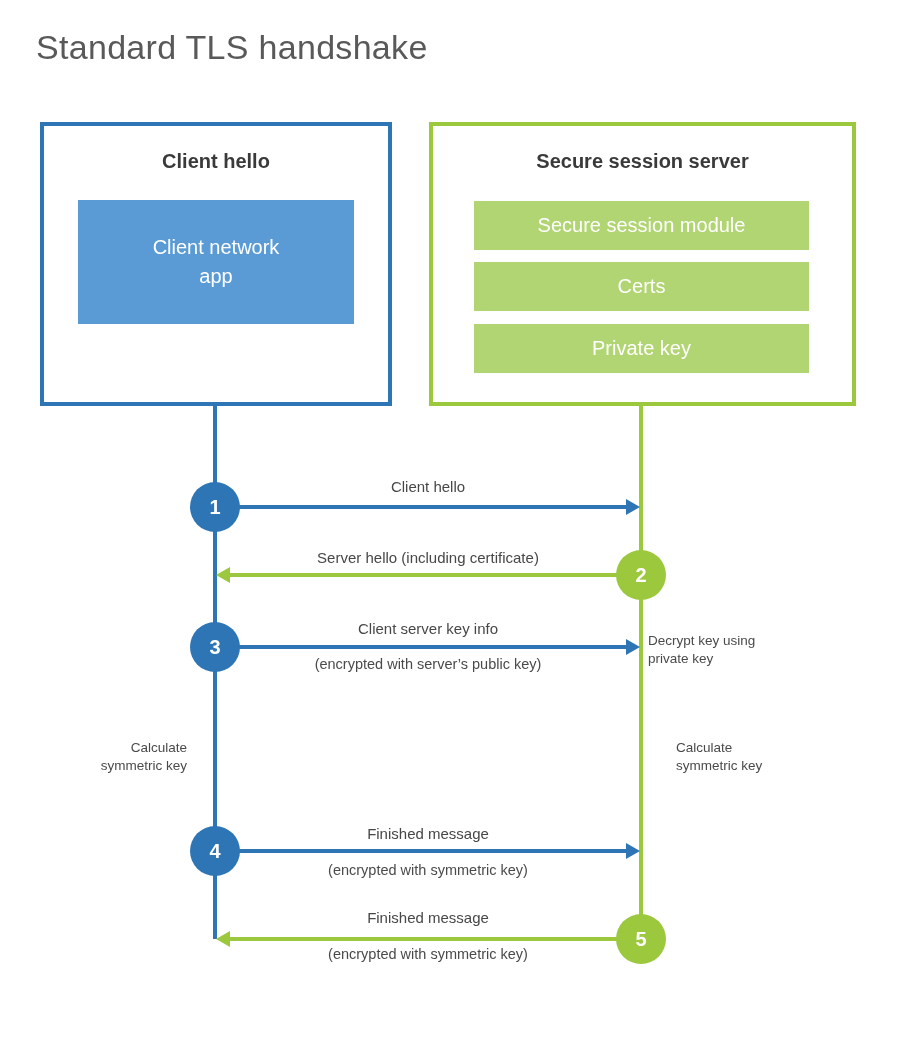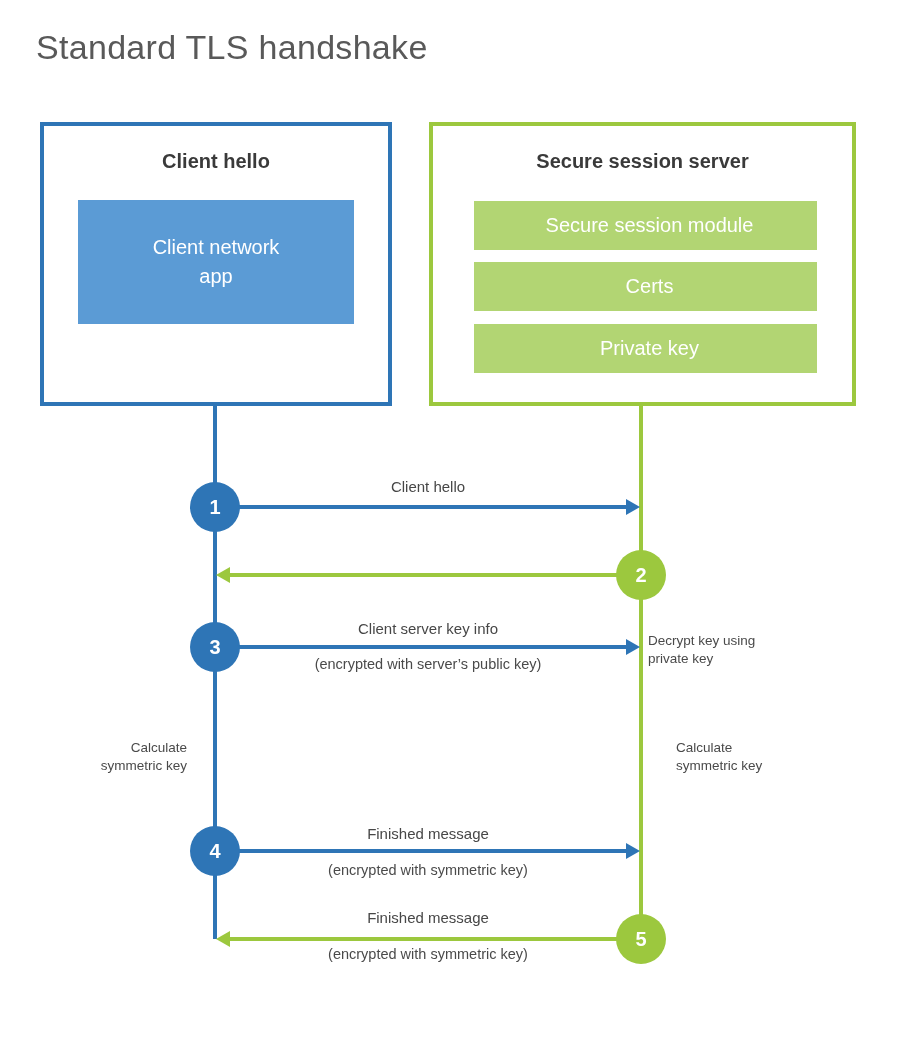--- a/index.html
+++ b/index.html
@@ -19,21 +19,21 @@
   .entity-box.server{left:429px;width:427px;border-color:var(--green,#9cc83e);}
   .entity-title{text-align:center;margin-top:24px;font-size:20px;font-weight:700;color:#3a3a3a;}
 
   .client-app{position:absolute;left:78px;top:200px;width:276px;height:124px;
     background:var(--blue-light,#5b9bd5);display:flex;align-items:center;justify-content:center;
     color:#fff;font-size:20px;text-align:center;}
   .client-app span{display:inline-block;max-width:160px;line-height:1.45;}
 
   .server-bar{position:absolute;left:474px;width:335px;height:49px;
     background:var(--green-light,#b2d573);display:flex;align-items:center;justify-content:center;
-    color:#fff;font-size:20px;padding-left:8px;}
+    color:#fff;font-size:20px;}
   .bar-1{top:201px;} .bar-2{top:262px;} .bar-3{top:324px;}
 
   .vline{position:absolute;top:406px;width:4px;z-index:1;}
   .vline.blue{left:213px;height:533px;background:var(--blue,#2e75b6);}
   .vline.green{left:639px;height:533px;background:var(--green,#9cc83e);}
 
   .hline{position:absolute;height:4px;z-index:2;}
   .hline.blue{background:var(--blue,#2e75b6);}
   .hline.green{background:var(--green,#9cc83e);}
   .hline.head-right::after{content:"";position:absolute;right:-13px;top:50%;
@@ -100,20 +100,21 @@
   <div class="vline blue"></div>
   <div class="vline green"></div>
 
   <div class="hline blue head-right a1"></div>
   <div class="msg-label l1">Client hello</div>
   <div class="node blue n1">
     <span>1</span>
   </div>
 
   <div class="hline green head-left a2"></div>
+  <div class="msg-label l2">Server hello (including certificate)</div>
   <div class="node green n2">
     <span>2</span>
   </div>
 
   <div class="hline blue head-right a3"></div>
   <div class="msg-label l3">Client server key info</div>
   <div class="msg-sub s3">(encrypted with server’s public key)</div>
   <div class="node blue n3">
     <span>3</span>
   </div>

